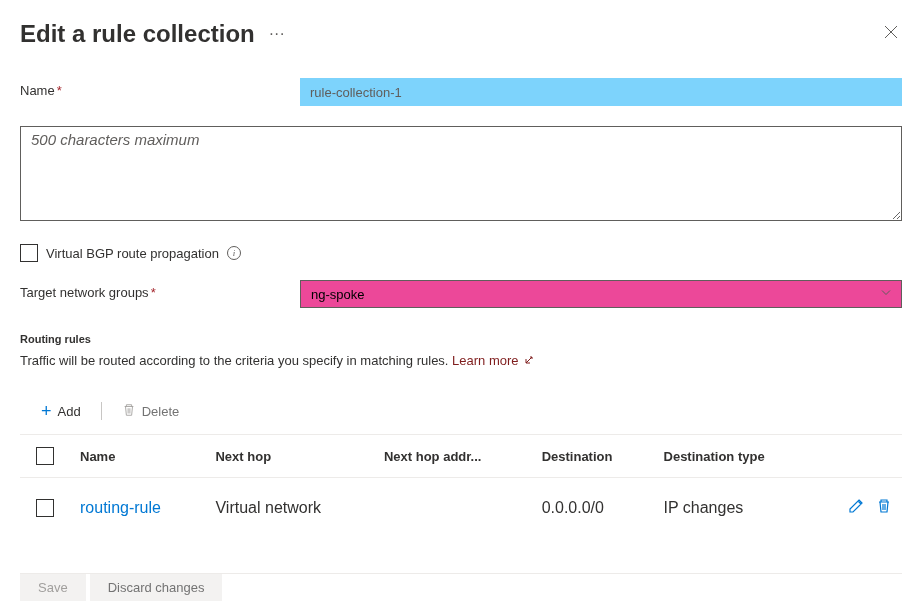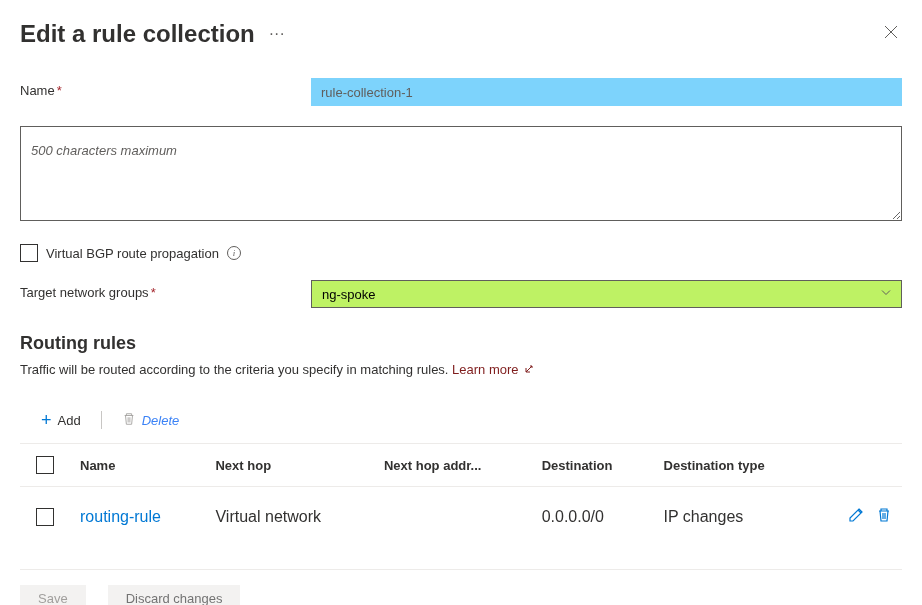--- a/index.html
+++ b/index.html
@@ -35,21 +35,21 @@
     .close-icon {
       font-size: 16px;
       color: #605e5c;
       cursor: pointer;
       padding: 4px;
     }
     .form-row {
       display: flex;
       align-items: flex-start;
       margin-bottom: 20px;
-      gap: 31px;
+      gap: 20px;
     }
     .form-label {
       width: 260px;
       flex-shrink: 0;
       font-size: 13px;
       color: #323130;
       padding-top: 5px;
     }
     .required-star {
       color: #a4262c;
@@ -64,24 +64,24 @@
       border: none;
       background: #7dd3fc;
       color: #605e5c;
       font-size: 13px;
       font-family: inherit;
       height: 28px;
     }
     .textarea-input {
       width: 100%;
       min-height: 95px;
-      padding: 16px 10px;
+      padding: 4px 10px;
       border: 1px solid #605e5c;
       background: #fff;
-      font-size: 13px;
+      font-size: 15px;
       font-family: inherit;
       font-style: italic;
       color: #605e5c;
       resize: both;
     }
     .textarea-input::placeholder {
       font-style: italic;
       color: #605e5c;
     }
     .checkbox-row {
@@ -108,41 +108,41 @@
       font-size: 9px;
       font-style: italic;
       color: #605e5c;
       font-family: serif;
       cursor: pointer;
     }
     .select-input {
       width: 100%;
       padding: 5px 10px;
       border: 1px solid #605e5c;
-      background: #bef264;
+      background: #ec4899;
       font-size: 13px;
       font-family: inherit;
       height: 28px;
       appearance: none;
       position: relative;
     }
     .select-wrapper {
       position: relative;
       flex: 1;
     }
     .select-chevron {
       position: absolute;
       right: 10px;
       top: 50%;
       transform: translateY(-50%);
       pointer-events: none;
       color: #605e5c;
     }
     .section-heading {
-      font-size: 18px;
+      font-size: 11px;
       font-weight: 600;
       margin-top: 25px;
       margin-bottom: 8px;
     }
     .section-desc {
       font-size: 13px;
       color: #323130;
       margin-bottom: 20px;
     }
     .learn-more {
@@ -163,23 +163,22 @@
       gap: 6px;
       background: none;
       border: none;
       font-size: 13px;
       font-family: inherit;
       cursor: pointer;
       color: #323130;
       padding: 4px 6px;
     }
     .toolbar-btn.disabled {
-      color: #3b82f6;
+      color: #737373;
       cursor: default;
-      font-style: italic;
     }
     .toolbar-divider {
       width: 1px;
       height: 18px;
       background: #c8c6c4;
     }
     .plus-icon {
       color: #0078d4;
       font-size: 18px;
       line-height: 1;
@@ -216,23 +215,22 @@
       display: flex;
       gap: 12px;
       justify-content: flex-end;
     }
     .pencil-icon, .trash-icon {
       color: #0078d4;
       cursor: pointer;
     }
     .footer {
       display: flex;
-      gap: 22px;
-      margin-top: 22px;
-      padding-top: 15px;
+      gap: 4px;
+      margin-top: 35px;
       border-top: 1px solid #edebe9;
     }
     .btn {
       padding: 6px 18px;
       border: none;
       font-size: 13px;
       font-family: inherit;
       cursor: pointer;
     }
     .btn-save {

